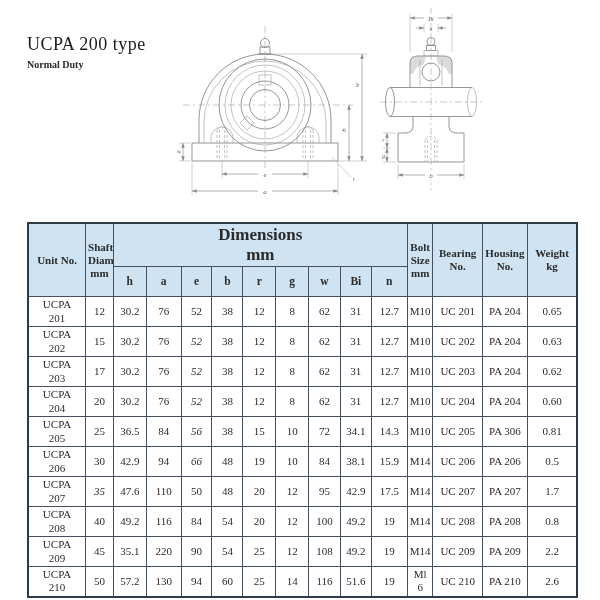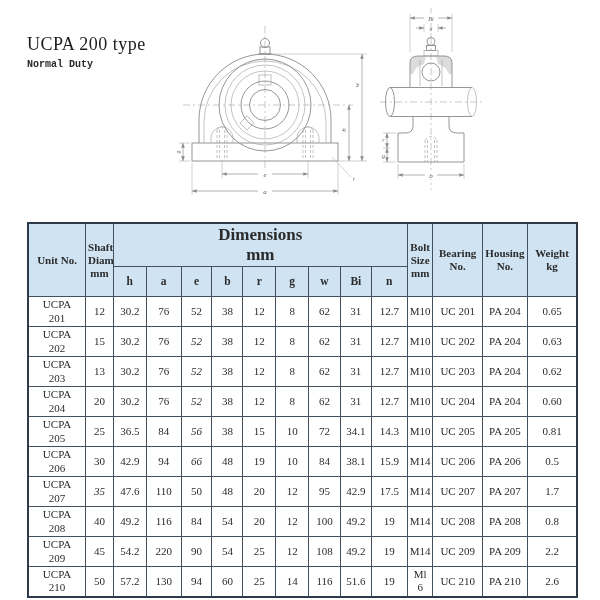--- a/index.html
+++ b/index.html
@@ -4,21 +4,21 @@
 <style>
   * { box-sizing: border-box; margin: 0; padding: 0; }
   html,body { background:#ffffff; }
   .page {
     position: relative; width: 584px; height: 600px; background: #ffffff;
     font-family: "Liberation Serif", serif; overflow: hidden;
   }
   
   .title-block { position: absolute; left: 27px; top: 34px; color:#1c1c1c; }
   .title-block h1 { font-size: 18px; font-weight: normal; letter-spacing: .5px; margin-bottom: 3px; }
-  .title-block .sub { font-size: 10px; font-weight: bold; line-height: 1.35; color:#2a2a2a;font-family:Liberation Mono, monospace; }
+  .title-block .sub { font-size: 10px; font-weight: bold; line-height: 1.35; color:#2a2a2a; }
   
   svg.draw { position: absolute; }
   svg.front { left: 175px; top: 10px; }
   svg.side  { left: 380px; top: 2px; }
   .ln   { stroke:#8a8a8a; stroke-width:.9; fill:none; }
   .ln2  { stroke:#9a9a9a; stroke-width:.6; fill:none; }
   .cl   { stroke:#a0a8b0; stroke-width:.6; fill:none; stroke-dasharray:7 3 2 3; }
   .th   { stroke:#9a9a9a; stroke-width:.6; fill:none; stroke-dasharray:3 2; }
   .ext  { stroke:#ababab; stroke-width:.55; fill:none; }
   .dim  { stroke:#8a8a8a; stroke-width:.65; fill:none; }
@@ -252,21 +252,21 @@
           <td>62</td>
           <td>31</td>
           <td>12.7</td>
           <td>M10</td>
           <td>UC 202</td>
           <td>PA 204</td>
           <td>0.63</td>
         </tr>
         <tr>
           <td>UCPA<br>203</td>
-          <td>13</td>
+          <td>17</td>
           <td>30.2</td>
           <td>76</td>
           <td class="it">52</td>
           <td>38</td>
           <td>12</td>
           <td>8</td>
           <td>62</td>
           <td>31</td>
           <td>12.7</td>
           <td>M10</td>
@@ -298,21 +298,21 @@
           <td>84</td>
           <td class="it">56</td>
           <td>38</td>
           <td>15</td>
           <td>10</td>
           <td>72</td>
           <td>34.1</td>
           <td>14.3</td>
           <td>M10</td>
           <td>UC 205</td>
-          <td>PA 205</td>
+          <td>PA 306</td>
           <td>0.81</td>
         </tr>
         <tr>
           <td>UCPA<br>206</td>
           <td>30</td>
           <td>42.9</td>
           <td>94</td>
           <td class="it">66</td>
           <td>48</td>
           <td>19</td>
@@ -355,21 +355,21 @@
           <td>49.2</td>
           <td>19</td>
           <td>M14</td>
           <td>UC 208</td>
           <td>PA 208</td>
           <td>0.8</td>
         </tr>
         <tr>
           <td>UCPA<br>209</td>
           <td>45</td>
-          <td>54.2</td>
+          <td>35.1</td>
           <td>220</td>
           <td>90</td>
           <td>54</td>
           <td>25</td>
           <td>12</td>
           <td>108</td>
           <td>49.2</td>
           <td>19</td>
           <td>M14</td>
           <td>UC 209</td>

